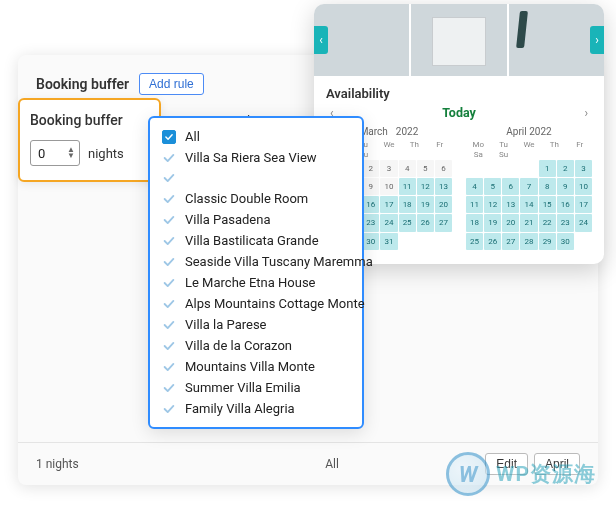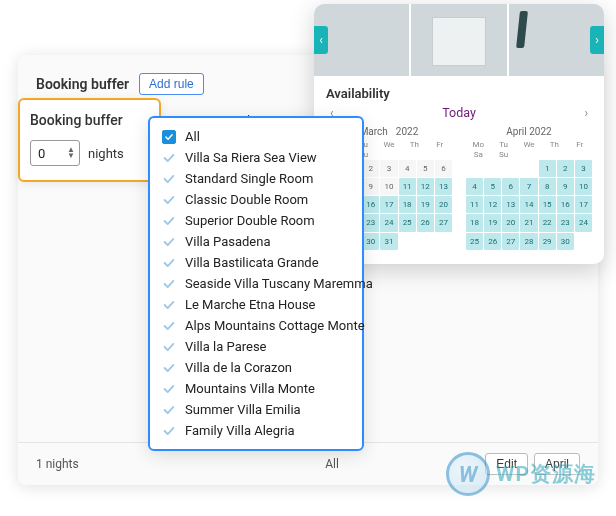--- a/index.html
+++ b/index.html
@@ -164,21 +164,21 @@
     font-size:12px;
     cursor:pointer;
   }
   .gal-prev { left:0; border-radius:0 3px 3px 0; }
   .gal-next { right:0; border-radius:3px 0 0 3px; }
 
   .cal-body { padding:10px 12px 14px 12px; }
   .avail-title { font-size:13px; font-weight:600; color:#333; margin-bottom:4px; }
   .today-row { display:flex; align-items:center; justify-content:space-between; margin-bottom:6px;}
   .today-row .nav { color:#888; font-size:12px; cursor:pointer; padding:0 4px;}
-  .today-label { color:#701a75; font-size:12.5px; font-weight:400;}
+  .today-label { color:#15803d; font-size:12.5px; font-weight:700;}
 
   .months { display:flex; gap:14px; }
   .month { flex:1; }
   .month-header { display:flex; justify-content:center; gap:8px; font-size:10px; color:#666; margin-bottom:3px;}
   .dow { display:grid; grid-template-columns:repeat(5,1fr); gap:1px; font-size:8px; color:#888; margin-bottom:1px;}
   .dow span { text-align:center;}
   .grid { display:grid; grid-template-columns:repeat(7,1fr); gap:1px;}
   .cell {
     width:100%; aspect-ratio:1/1;
     font-size:8px;
@@ -269,37 +269,28 @@
           </svg>
         </span>
         <span>Villa Sa Riera Sea View</span>
       </div>
       <div class="dropdown-item">
         <span class="check-icon">
           <svg viewBox="0 0 16 16">
             <path d="M3 8 L6.5 11.5 L13 4.5" stroke="#9ec7e6" stroke-width="2.1" fill="none" stroke-linecap="round" stroke-linejoin="round"></path>
           </svg>
         </span>
-        <span>Standard Single Room</span>
       </div>
       <div class="dropdown-item">
         <span class="check-icon">
           <svg viewBox="0 0 16 16">
             <path d="M3 8 L6.5 11.5 L13 4.5" stroke="#9ec7e6" stroke-width="2.1" fill="none" stroke-linecap="round" stroke-linejoin="round"></path>
           </svg>
         </span>
         <span>Classic Double Room</span>
-      </div>
-      <div class="dropdown-item">
-        <span class="check-icon">
-          <svg viewBox="0 0 16 16">
-            <path d="M3 8 L6.5 11.5 L13 4.5" stroke="#9ec7e6" stroke-width="2.1" fill="none" stroke-linecap="round" stroke-linejoin="round"></path>
-          </svg>
-        </span>
-        <span>Superior Double Room</span>
       </div>
       <div class="dropdown-item">
         <span class="check-icon">
           <svg viewBox="0 0 16 16">
             <path d="M3 8 L6.5 11.5 L13 4.5" stroke="#9ec7e6" stroke-width="2.1" fill="none" stroke-linecap="round" stroke-linejoin="round"></path>
           </svg>
         </span>
         <span>Villa Pasadena</span>
       </div>
       <div class="dropdown-item">

